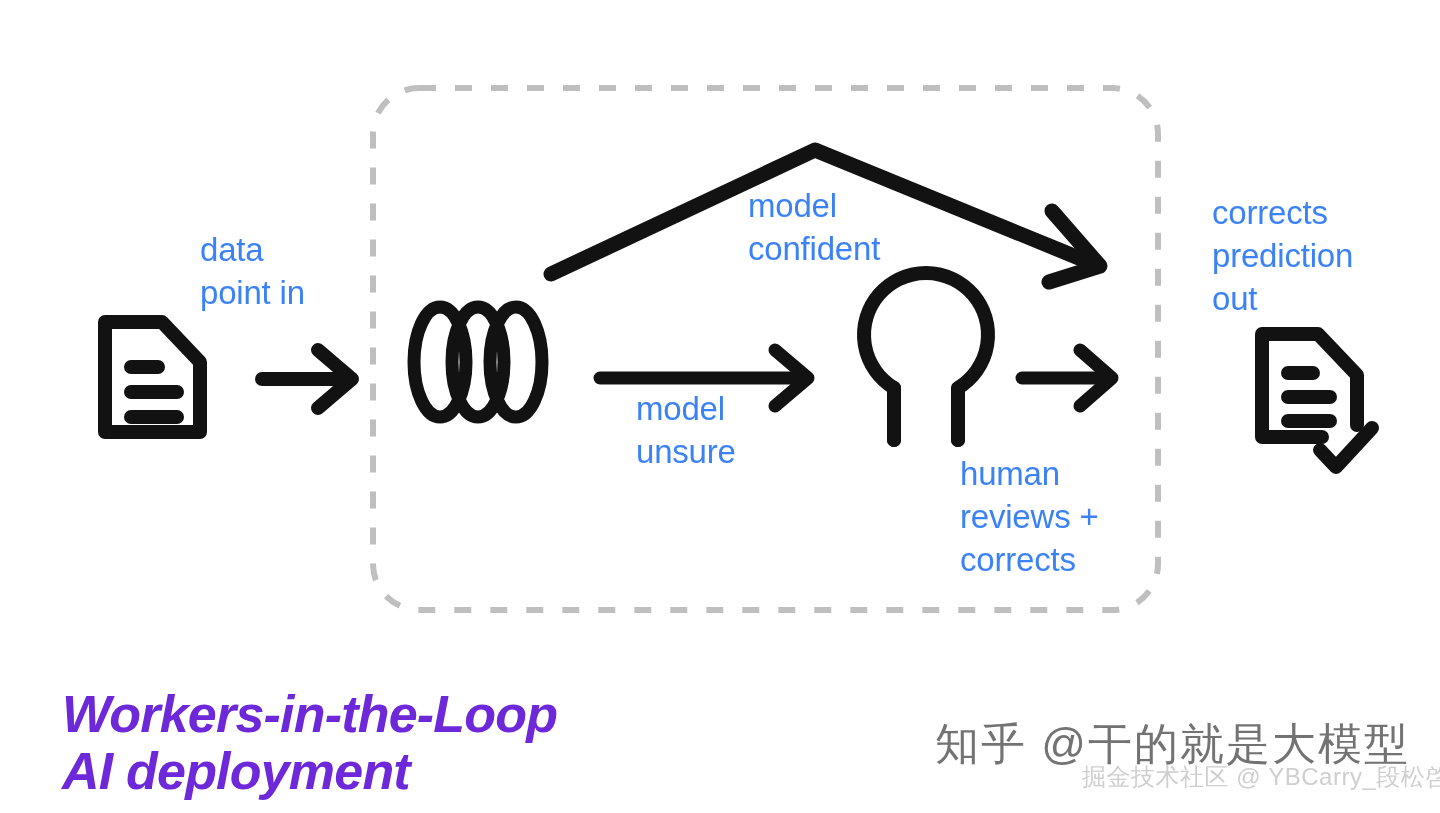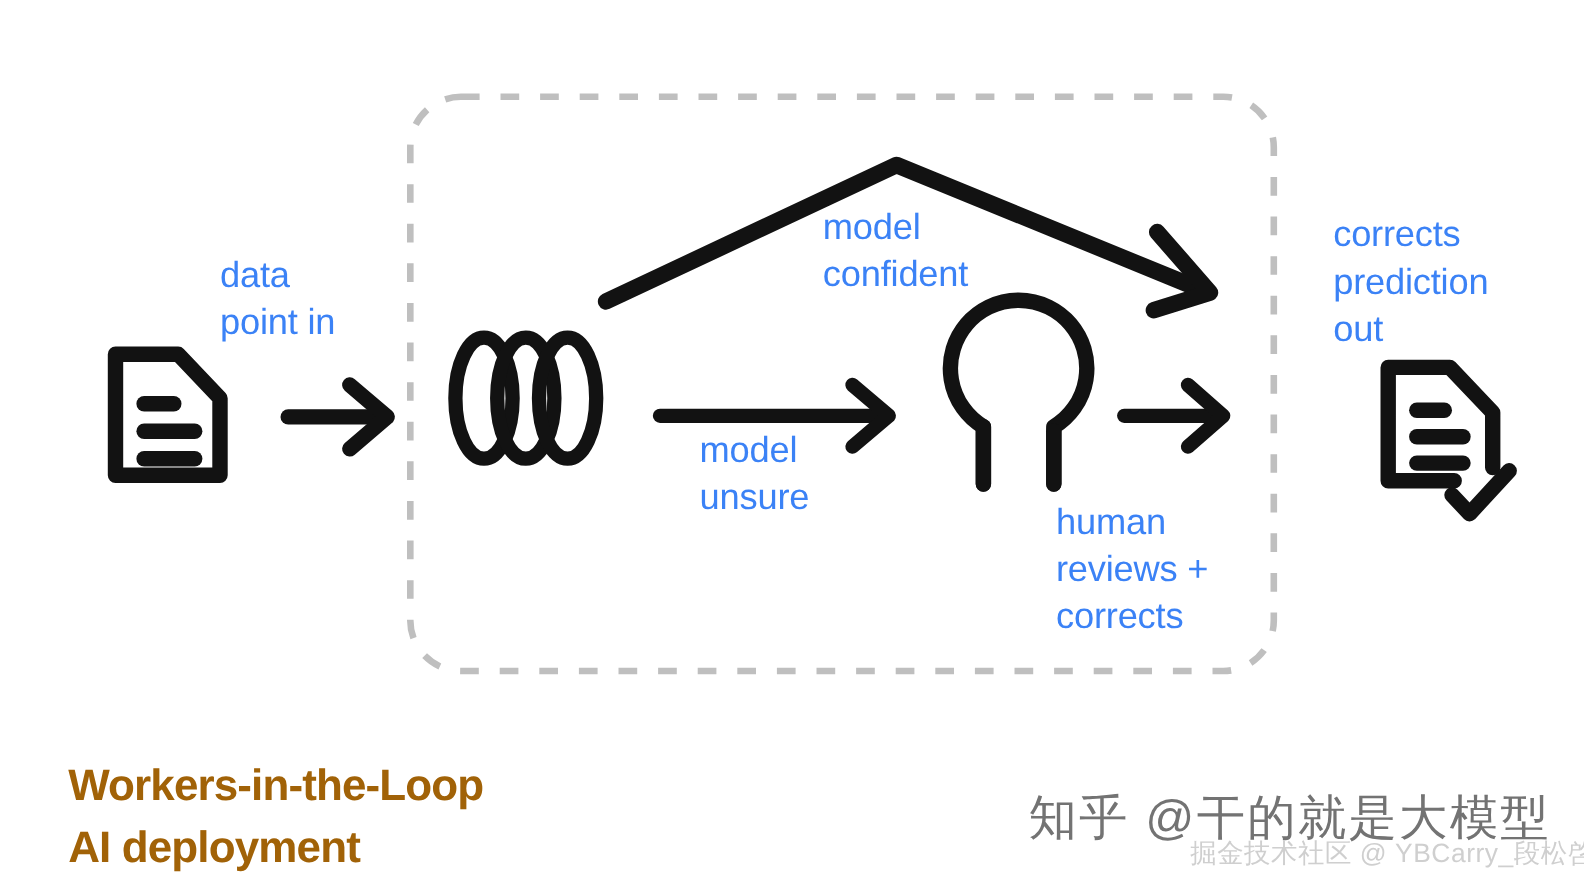--- a/index.html
+++ b/index.html
@@ -33,27 +33,28 @@
     color: #3b82f6;
     font-family: "Liberation Sans", sans-serif;
     font-size: 33px;
     line-height: 43px;
     letter-spacing: -0.2px;
     white-space: pre-line;
     font-weight: 400;
   }
   .title {
     position: absolute;
-    color: #a16207;
+    color: #6d28d9;
     font-family: "Liberation Sans", sans-serif;
     font-weight: bold;
-    font-size: 40px;
+    font-size: 52px;
     line-height: 57px;
     letter-spacing: -0.8px;
     white-space: pre-line;
+    font-style: italic;
   }
   
   #label-data-point-in   { left: 200px; top: 228px; }
   #label-model-confident { left: 748px; top: 184px; }
   #label-model-unsure    { left: 636px; top: 387px; }
   #label-human-reviews   { left: 960px; top: 442px; margin-top: 10px; }
   #label-accurate-out    { left: 1212px; top: 191px; }
   #diagram-title         { left: 62px;  top: 686px; }
 
   

